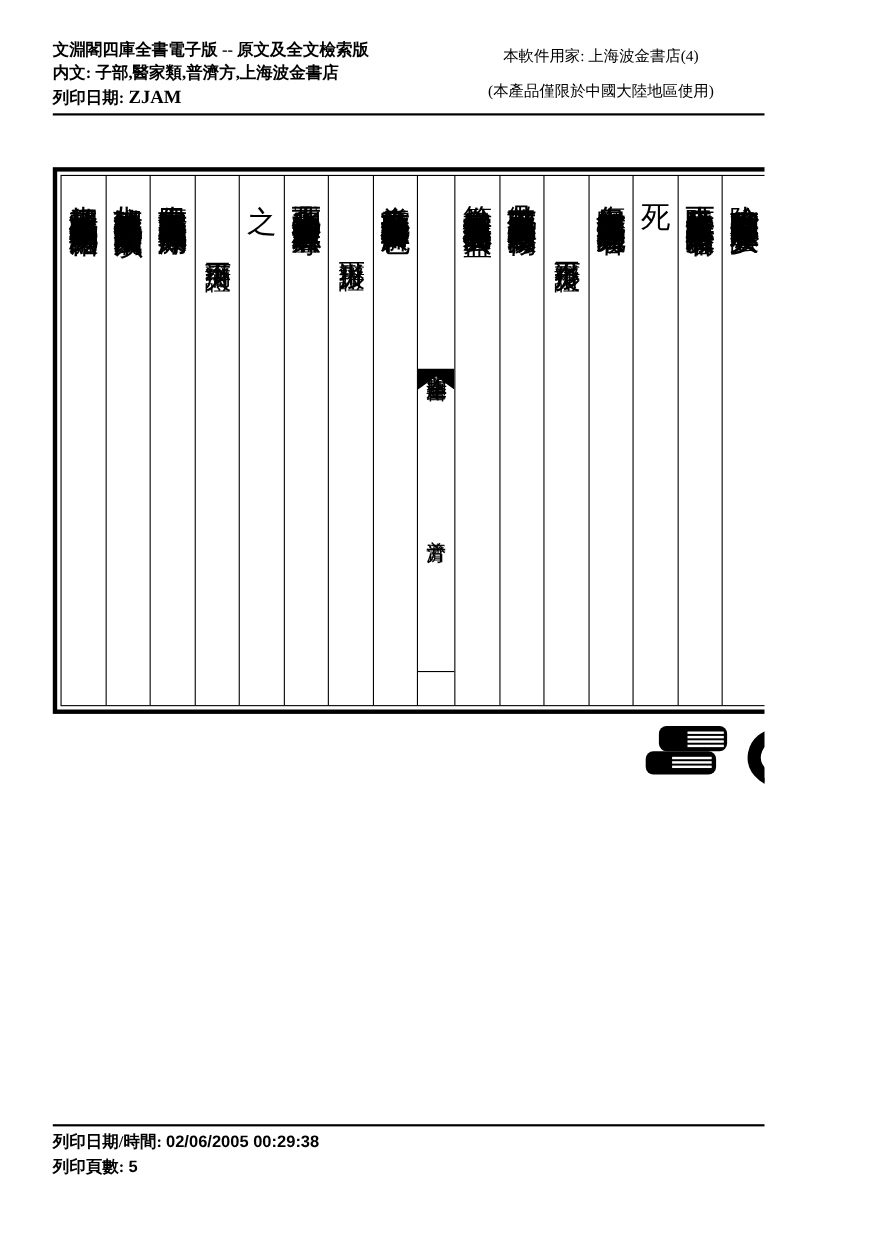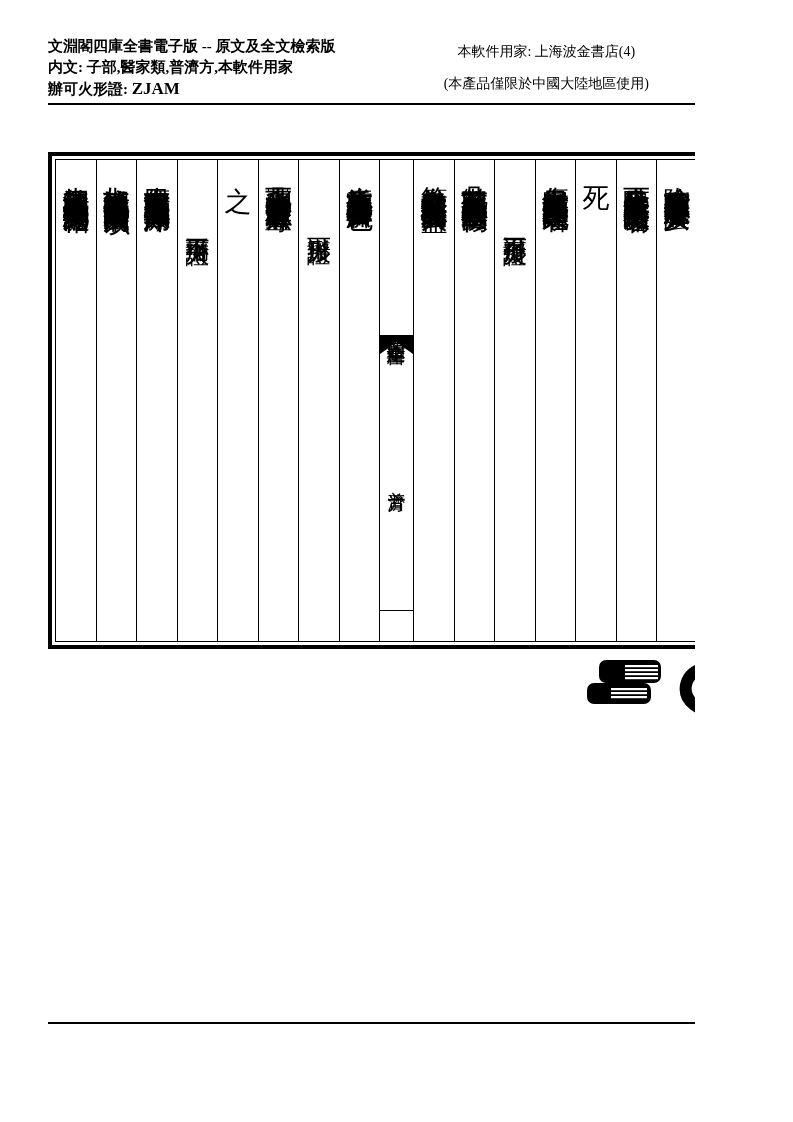--- a/index.html
+++ b/index.html
@@ -42,22 +42,22 @@
   .footer { position:absolute; left:48px; top:1028px; font-weight:bold; font-size:15px; line-height:21px; white-space:nowrap; }
   .footer .latin { font-family:"Liberation Sans","DejaVu Sans",sans-serif; font-size:15px; }
 </style>
 </head>
 <body>
 
 <div class="stage">
 
   <div class="header-left">
     <div>文淵閣四庫全書電子版 -- 原文及全文檢索版</div>
-    <div>内文: 子部,醫家類,普濟方,本軟件用家</div>
-    <div><span>辦可火形證: </span><span class="latin">ZJAM</span></div>
+    <div>内文: 子部,醫家類,普濟方,上海波金書店</div>
+    <div><span>列印日期: </span><span class="latin">ZJAM</span></div>
   </div>
   <div class="header-right">
     <div>本軟件用家: 上海波金書店(4)</div>
     <div>(本產品僅限於中國大陸地區使用)</div>
   </div>
   <div class="rule rule-top"></div>
 
   <div class="book-frame">
     <div class="book-inner">
       <div class="col">
@@ -137,15 +137,17 @@
     <path d="M56 32 C42 20 14 22 10 42 C7 58 24 70 42 68 C53 66 61 58 63 48" fill="none" stroke="#000" stroke-width="12" stroke-linecap="round"></path>
     <circle cx="26" cy="72" r="3" fill="#000"></circle>
     <circle cx="34" cy="75" r="2.4" fill="#000"></circle>
     <circle cx="43" cy="74" r="2.8" fill="#000"></circle>
     <circle cx="52" cy="70" r="2.2" fill="#000"></circle>
     <circle cx="20" cy="66" r="2.2" fill="#000"></circle>
   </svg>
 
   <div class="rule rule-bottom"></div>
   <div class="footer">
+    <div><span>列印日期/時間: </span><span class="latin">02/06/2005 00:29:38</span></div>
+    <div><span>列印頁數: </span><span class="latin">5</span></div>
   </div>
 
 </div>
 
 </body></html>

